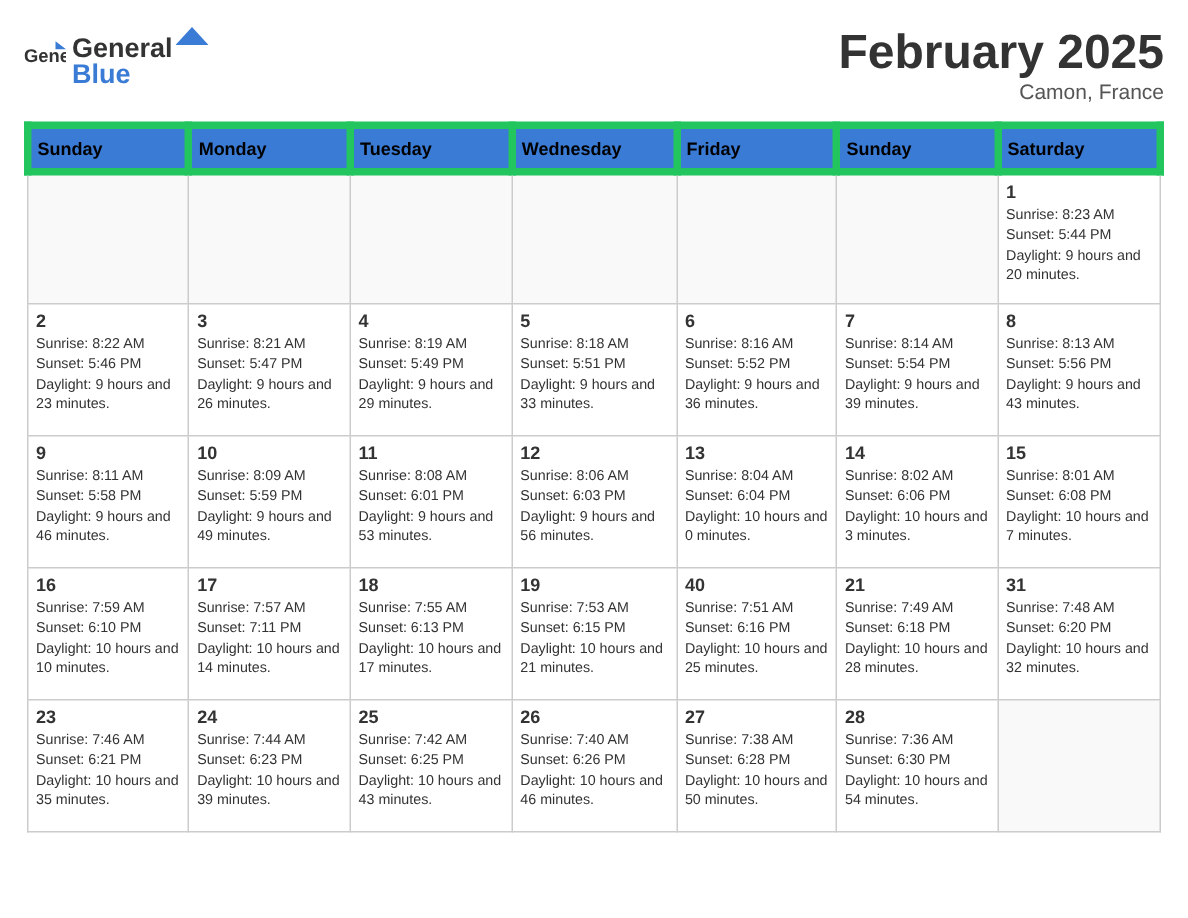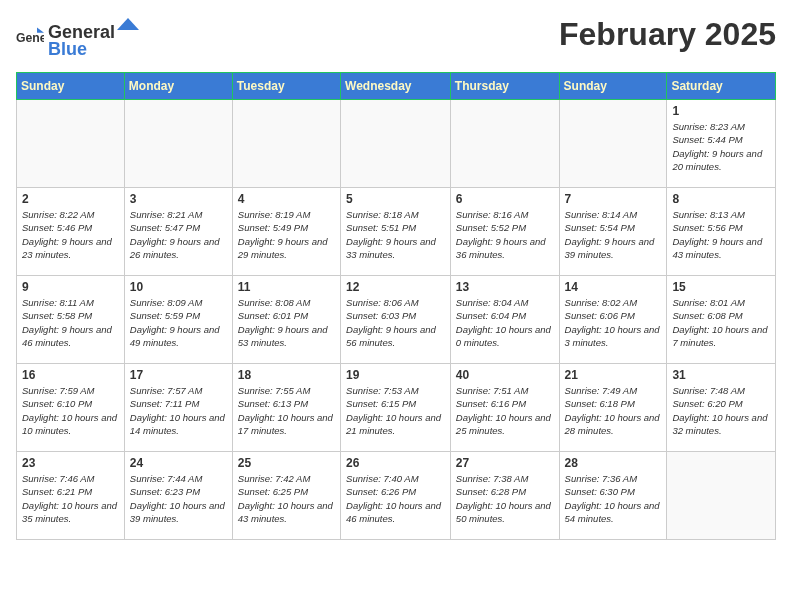--- a/index.html
+++ b/index.html
@@ -38,26 +38,26 @@
       font-size: 14px;
       color: #555;
     }
     .calendar {
       width: 100%;
       border-collapse: collapse;
       border: 1px solid #ccc;
     }
     .calendar th {
       background-color: #3a7bd5;
-      color: #fef9c3;
+      color: #000000;
       font-size: 12px;
       font-weight: bold;
       padding: 6px 4px;
       text-align: left;
-      border: 1px solid #22c55e;
+      border: 5px solid #22c55e;
     }
     .calendar td {
       width: 113px;
       vertical-align: top;
       border: 1px solid #ccc;
       padding: 4px 5px;
       font-size: 10px;
       color: #333;
       height: 88px;
       background: #fff;
@@ -69,21 +69,20 @@
       font-size: 12px;
       font-weight: bold;
       color: #333;
       display: block;
       margin-bottom: 2px;
     }
     .day-info {
       font-size: 9.5px;
       line-height: 1.4;
       color: #333;
-      font-style: italic;
     }
   </style>
 </head>
 <body>
 
 <div class="header">
   <div class="logo">
     <svg class="logo-icon" viewBox="0 0 32 32" xmlns="http://www.w3.org/2000/svg">
       <text x="0" y="20" font-size="14" font-weight="bold" fill="#333">General</text>
       <polygon points="24,4 32,10 24,10" fill="#3a7bd5"></polygon>
@@ -95,31 +94,32 @@
           <polygon points="11,2 22,14 0,14" fill="#3a7bd5"></polygon>
         </svg>
       </div>
       <div style="margin-top:-4px;">
         <span style="font-size:18px; font-weight:bold; color:#3a7bd5;text-align:center;">Blue</span>
       </div>
     </div>
   </div>
   <div class="title-block">
     <div class="calendar-title">February 2025</div>
+    <div class="calendar-subtitle">Camon, France</div>
   </div>
 </div>
 
 <table class="calendar">
   <thead>
     <tr>
     <th>Sunday</th>
         <th>Monday</th>
         <th>Tuesday</th>
         <th>Wednesday</th>
-        <th>Thursday</th>
+        <th>Friday</th>
         <th>Sunday</th>
         <th>Saturday</th>
       </tr>
   </thead>
   <tbody id="calendar-body">
   <tr>
         <td class="empty"></td>
         <td class="empty"></td>
         <td class="empty"></td>
         <td class="empty"></td>

